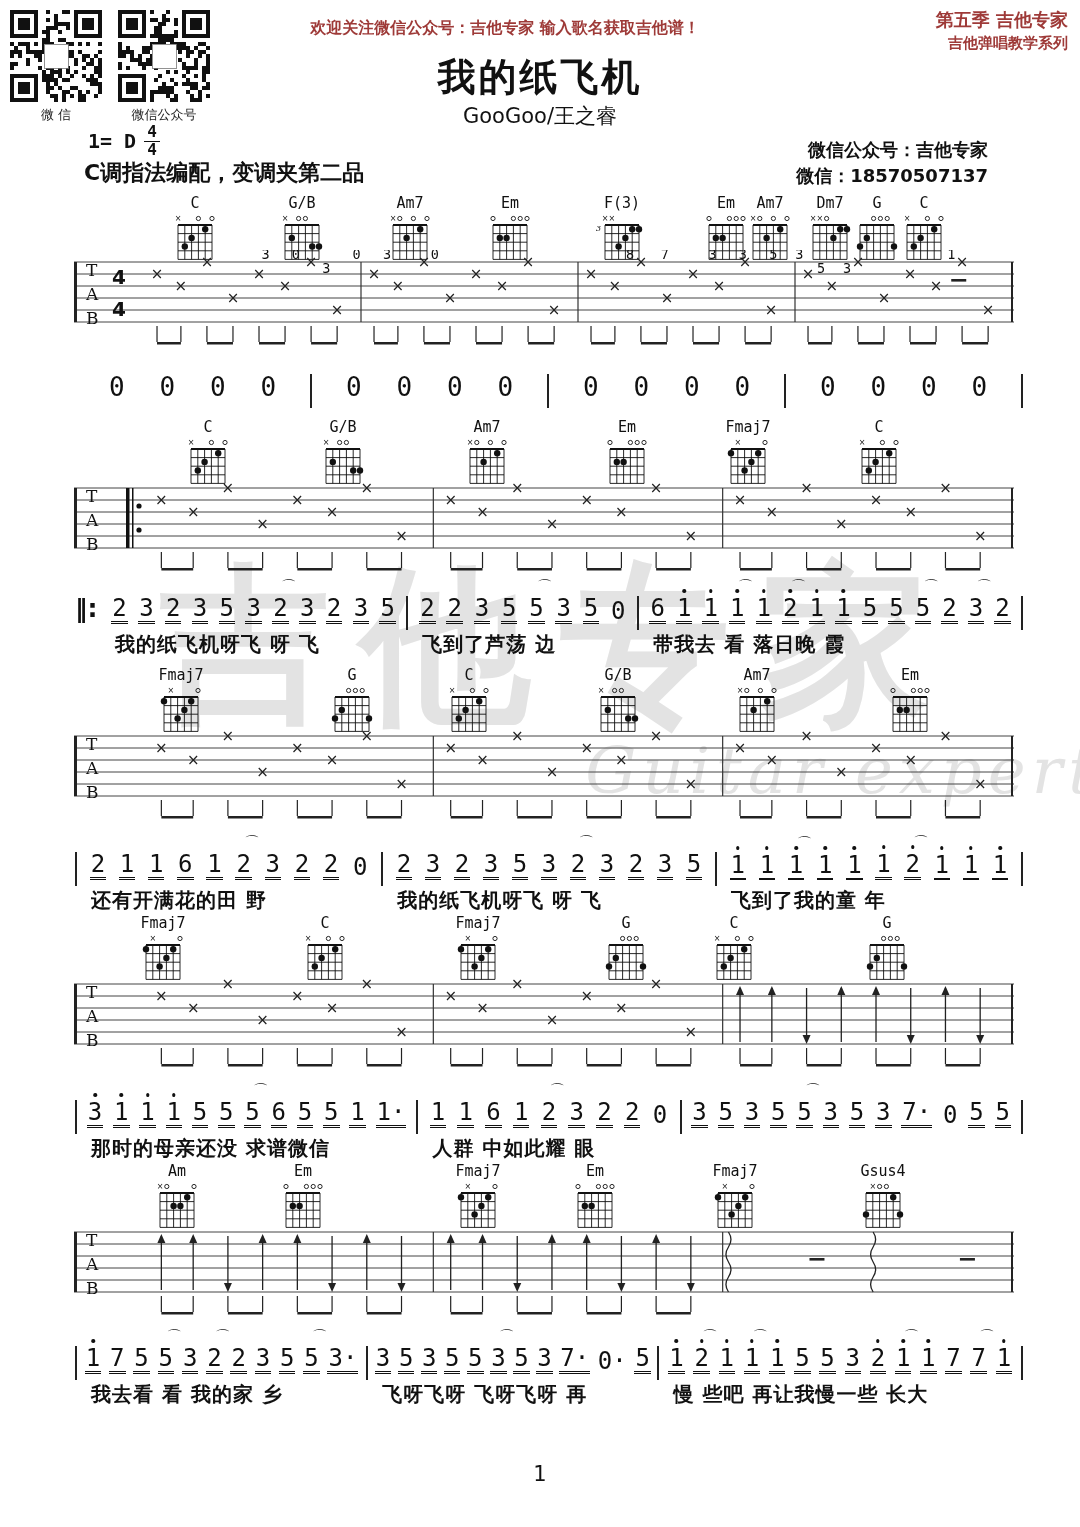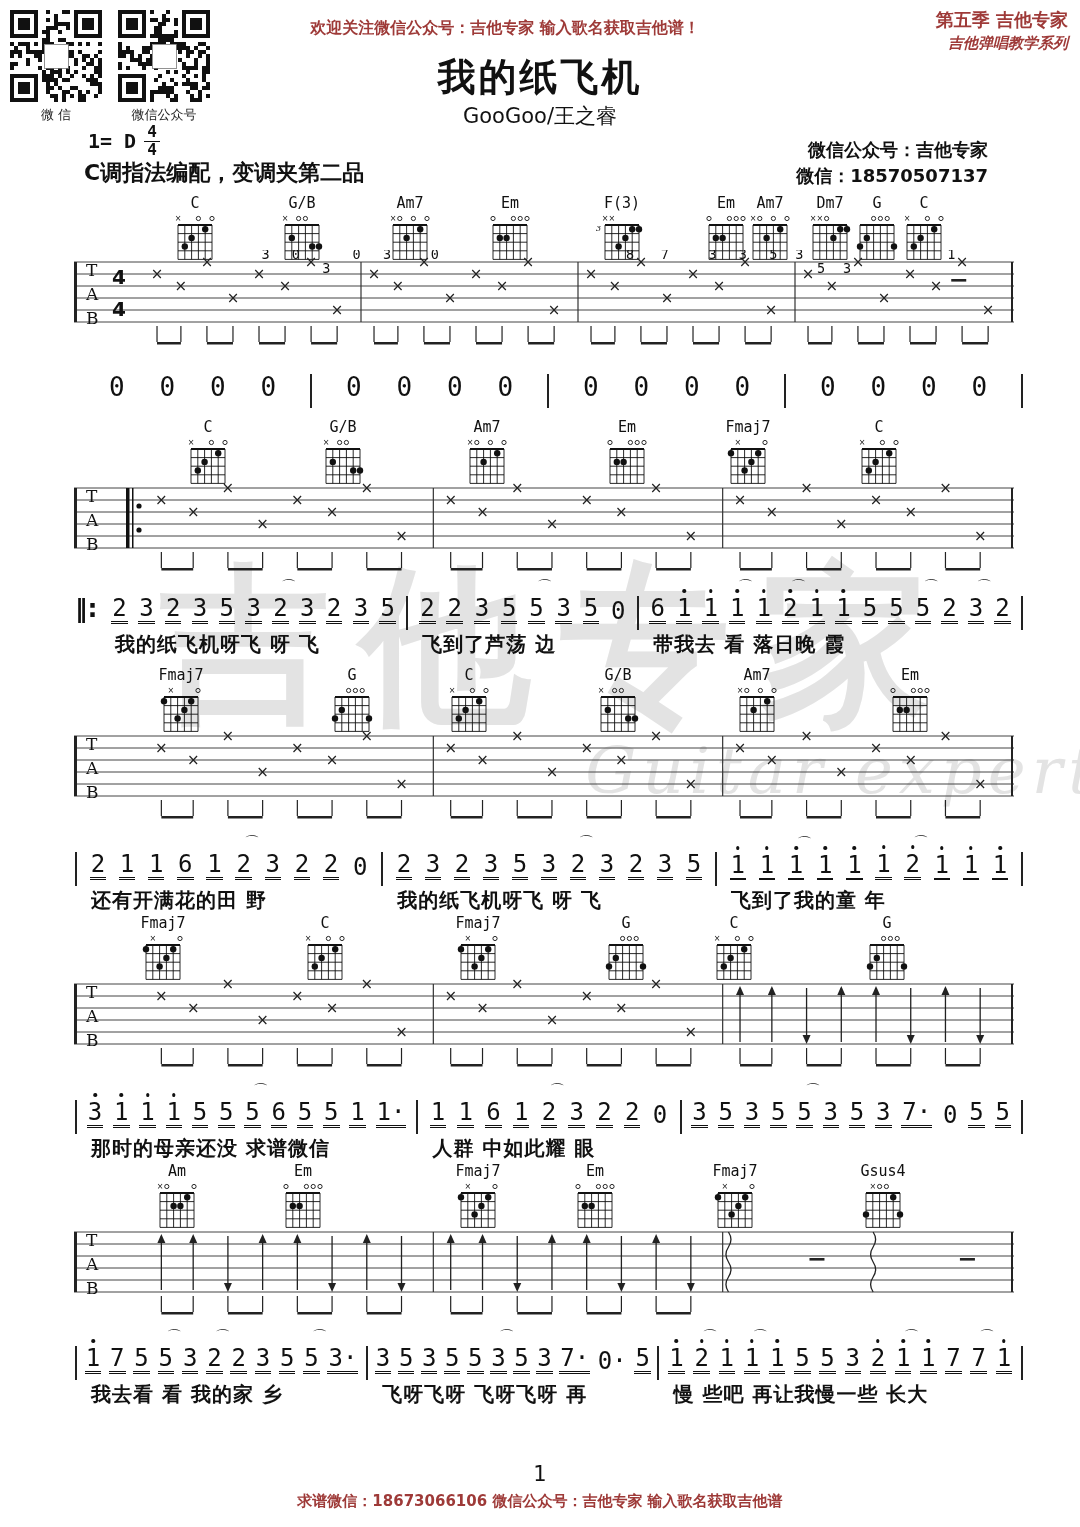--- a/index.html
+++ b/index.html
@@ -9,21 +9,21 @@
   .watermark{position:absolute;left:0;top:560px;width:100%;text-align:center;z-index:0;pointer-events:none;padding-left:20px;}
   .wm-cn{font-size:170px;font-weight:700;color:var(--wm,#e3e3e3);letter-spacing:30px;line-height:1;}
   .wm-en{font-family:"DejaVu Serif",serif;font-style:italic;font-size:64px;color:var(--wm,#e3e3e3);margin-top:4px;letter-spacing:6px;text-align:right;}
   .layer{position:absolute;inset:0;z-index:1;}
   
   .qr{position:absolute;top:6px;}
   .qr-label{position:absolute;top:106px;width:100px;text-align:center;font-size:13px;color:#222;}
   .banner{position:absolute;left:235px;top:18px;width:540px;text-align:center;font-size:16px;font-weight:600;color:var(--accent,#a03c3c);}
   .corner{position:absolute;right:12px;top:8px;text-align:right;color:var(--accent,#a03c3c);}
   .corner .l1{font-size:18px;font-weight:700;}
-  .corner .l2{font-size:15px;font-weight:600;margin-top:2px;font-style:italic;}
+  .corner .l2{font-size:15px;font-weight:600;margin-top:2px;}
   .song-title{position:absolute;left:0;top:52px;width:100%;text-align:center;font-size:38px;font-weight:700;letter-spacing:3px;}
   .artist{position:absolute;left:0;top:102px;width:100%;text-align:center;font-size:21px;}
   .keyrow{position:absolute;left:88px;top:124px;display:flex;align-items:center;font-family:"DejaVu Sans Mono",monospace;font-size:20px;font-weight:600;}
   .frac{display:inline-flex;flex-direction:column;align-items:center;margin-left:8px;font-size:16px;line-height:1.05;}
   .frac .top{border-bottom:1.5px solid #111;padding:0 3px;}
   .capo{position:absolute;left:84px;top:158px;font-size:22px;font-weight:600;}
   .contact{position:absolute;right:92px;top:138px;text-align:right;font-size:18px;font-weight:600;}
   .contact div{margin-bottom:2px;}
   
   .melody{position:absolute;left:75px;width:948px;display:flex;align-items:flex-start;}
@@ -1719,15 +1719,14 @@
               <span class="note u2 arc">7</span>
               <span class="note u2 hi">1</span>
             </div>
             <div class="lyric">慢 些吧 再让我慢一些 长大</div>
           </div>
           <span class="bar"></span>
         </div>
       </div>
 
     <div class="pageno">1</div>
-    <div class="footline">求谱微信：18673066106  微信公众号：吉他专家  输入歌名获取吉他谱</div>
   </div>
 </div>
 
 </body></html>

